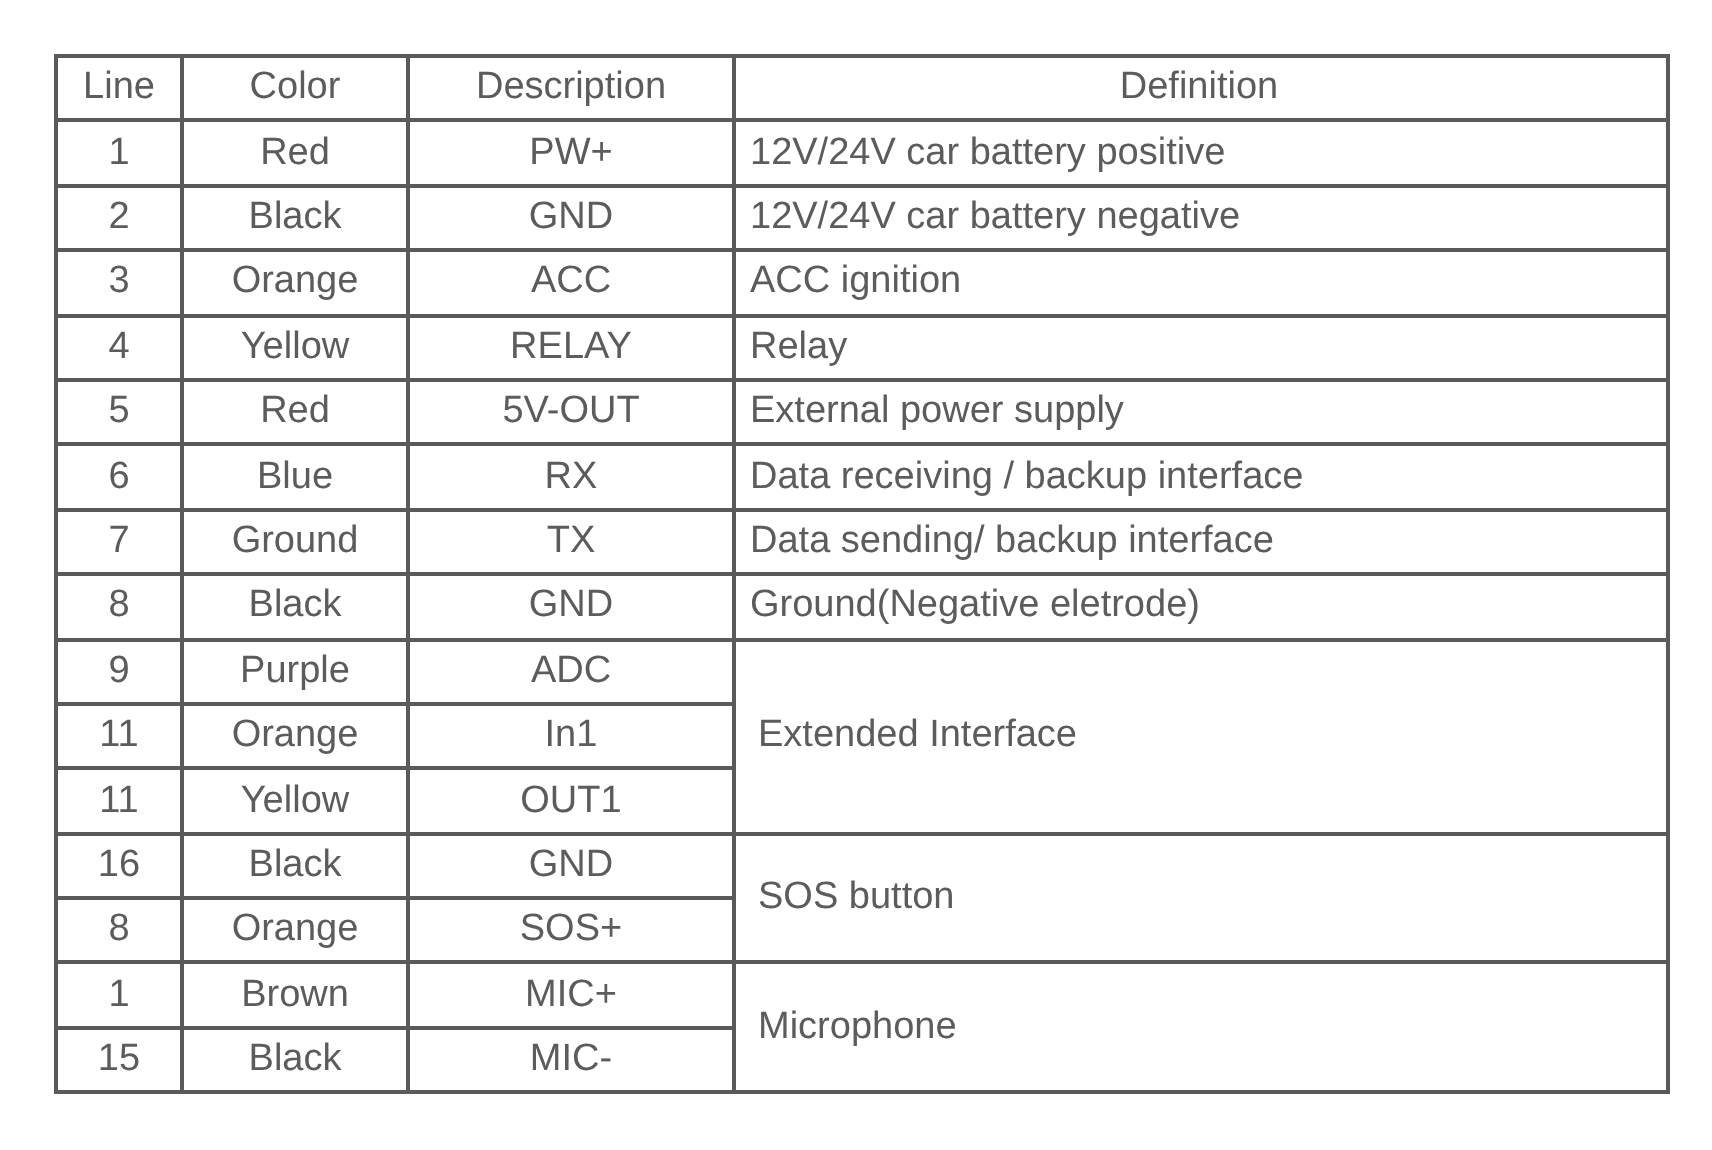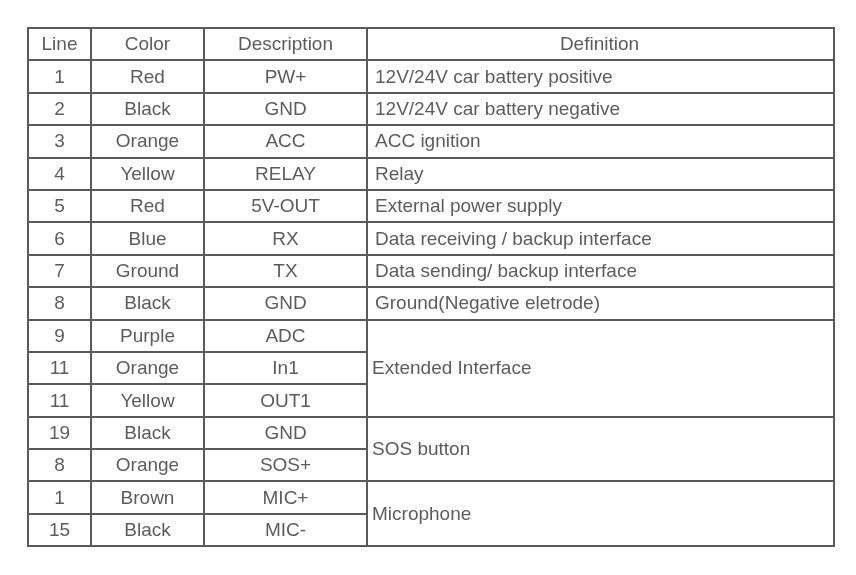--- a/index.html
+++ b/index.html
@@ -61,21 +61,21 @@
     padding-left: 7px;
   }
 
   table.pinout th.def {
     text-align: center;
     padding-left: 0;
   }
 
   table.pinout td.merged {
     text-align: left;
-    padding-left: 4px;
+    padding-left: 11px;
     vertical-align: middle;
   }
 </style>
 </head>
 <body>
 
 <div id="pinout-table-wrap">
   <table class="pinout">
     <colgroup>
       <col class="c-line">
@@ -150,21 +150,21 @@
           <td>11</td>
           <td>Orange</td>
           <td>In1</td>
         </tr>
         <tr>
           <td>11</td>
           <td>Yellow</td>
           <td>OUT1</td>
         </tr>
         <tr>
-          <td>19</td>
+          <td>16</td>
           <td>Black</td>
           <td>GND</td>
           <td class="merged" rowspan="2">SOS button</td>
         </tr>
         <tr>
           <td>8</td>
           <td>Orange</td>
           <td>SOS+</td>
         </tr>
         <tr>

